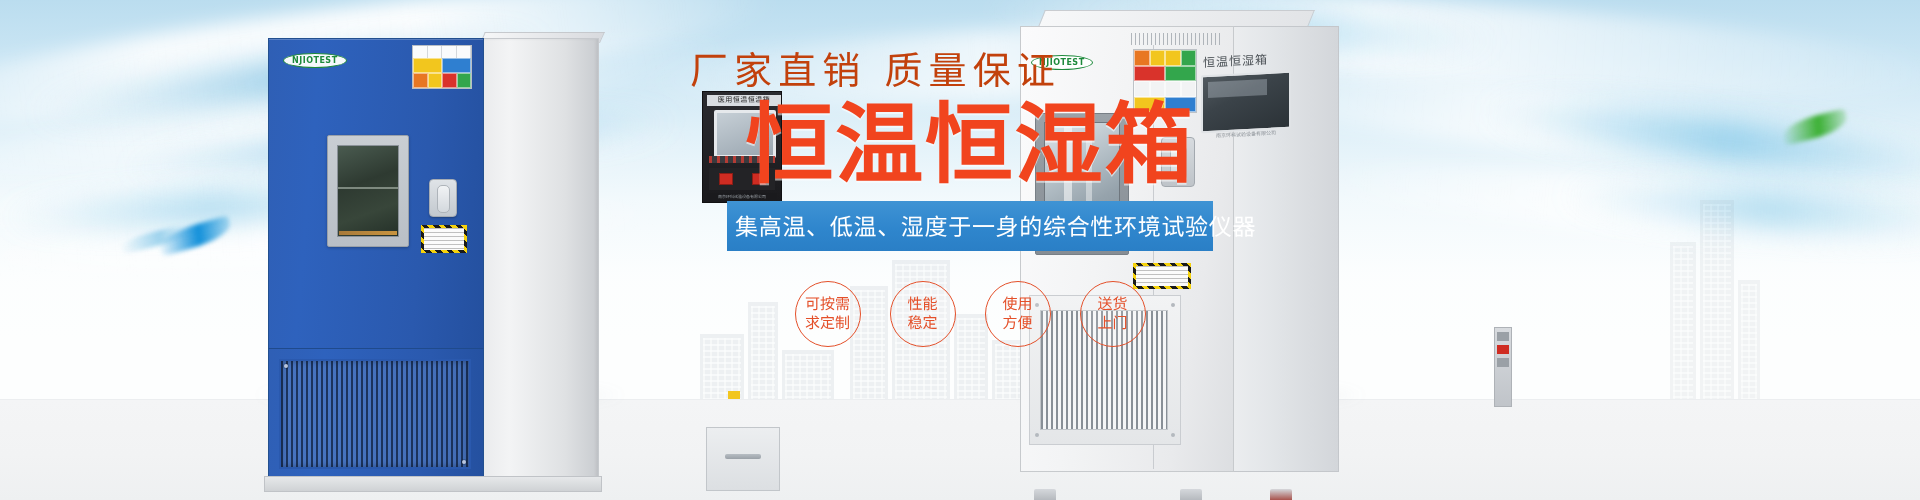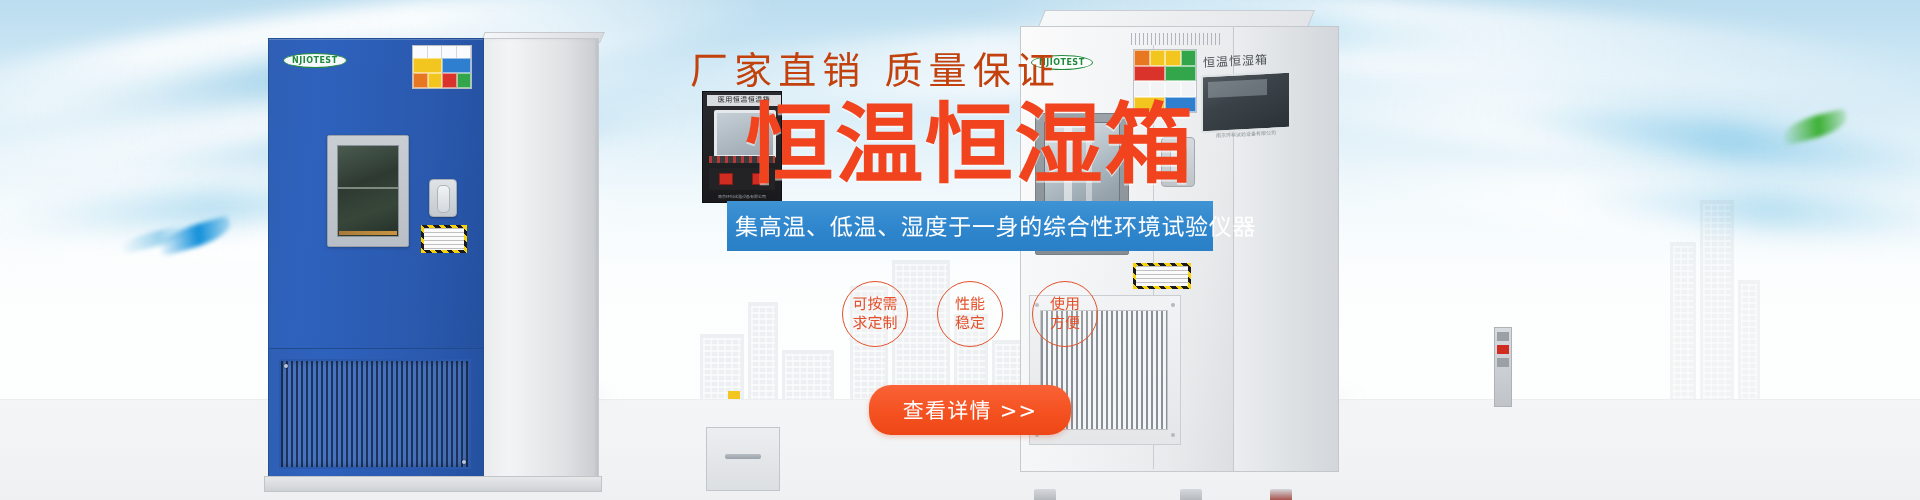--- a/index.html
+++ b/index.html
@@ -640,20 +640,21 @@
         <span>求定制</span>
       </div>
       <div class="badge">
         <span>性能</span>
         <span>稳定</span>
       </div>
       <div class="badge">
         <span>使用</span>
         <span>方便</span>
       </div>
+      <div class="badge">
+        <span>送货</span>
+        <span>上门</span>
+      </div>
     </div>
 
-    <div class="cta-wrap">
-      <button class="cta">查看详情 &gt;&gt;</button>
-    </div>
 
   </div>
 </div>
 
 </body></html>

